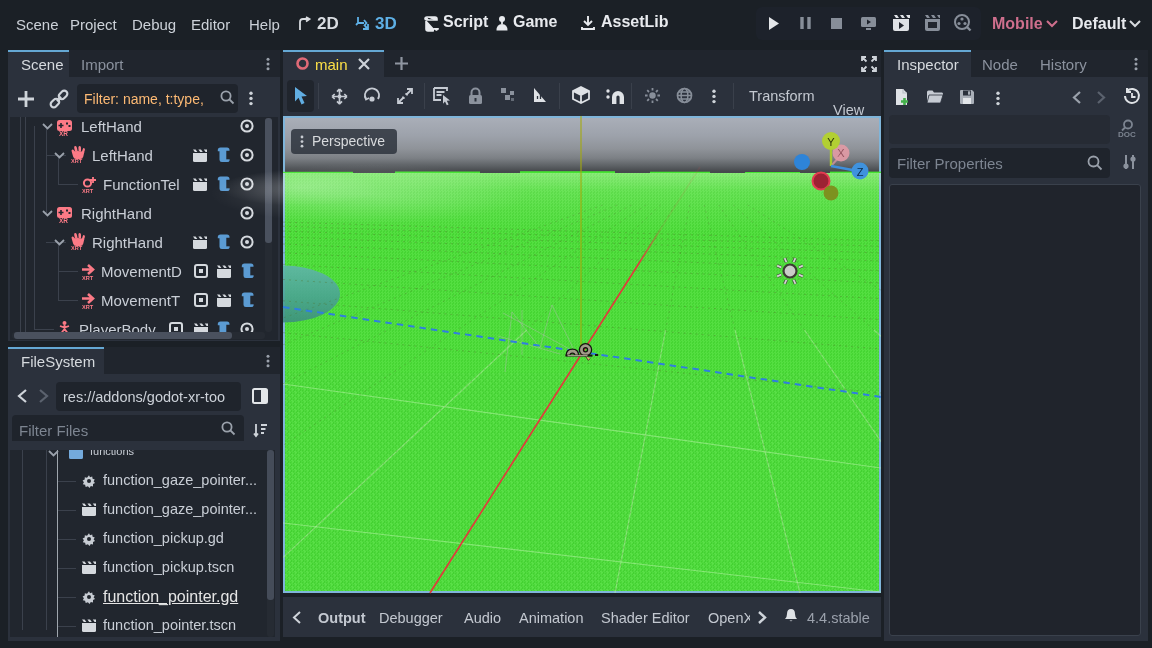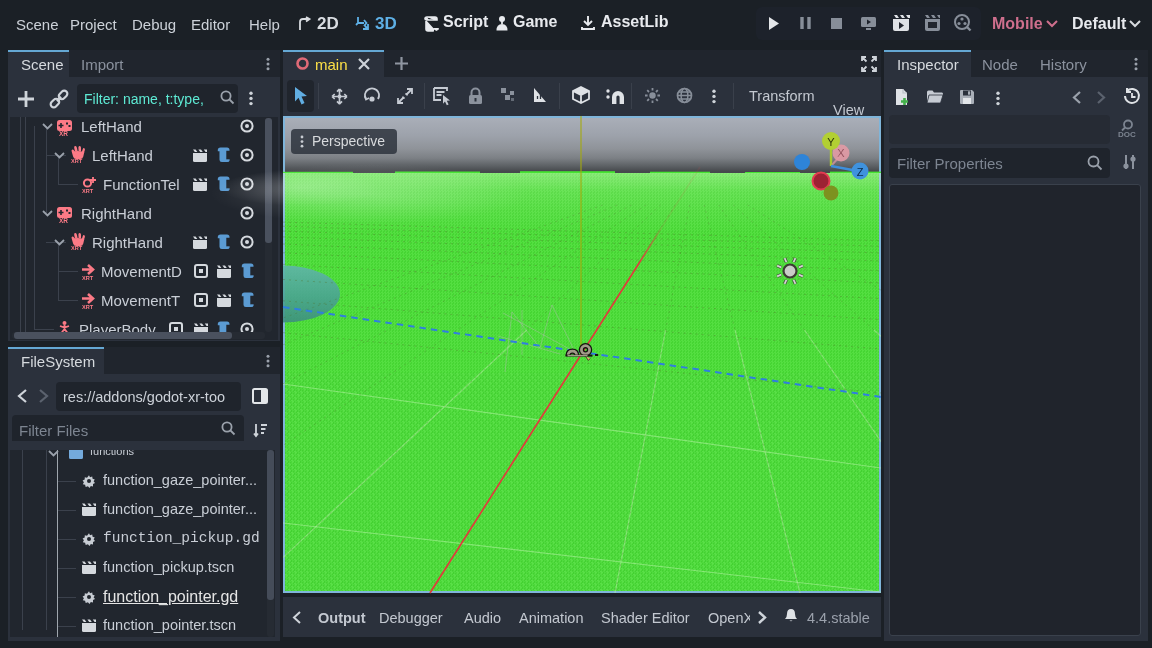--- a/index.html
+++ b/index.html
@@ -91,21 +91,21 @@
     <path d="M9 1 v16 M1 9 h16" stroke="#cfd4da" stroke-width="2.8"></path>
   </svg>
 <svg class="a" style="left:49px;top:89px" width="20" height="20" viewBox="0 0 20 20">
     <g transform="rotate(45 10 10)" fill="none" stroke="#cfd4da" stroke-width="2.2">
       <rect x="6.9" y="-0.5" width="6.2" height="9.5" rx="3.1"></rect>
       <rect x="6.9" y="11" width="6.2" height="9.5" rx="3.1"></rect>
       <path d="M10 7 v6"></path>
     </g>
   </svg>
 <div class="a" style="left:77px;top:84px;width:161px;height:29px;background:#1f242c;border-radius:4px"></div>
-<div class="t" style="left:84px;top:91px;font-size:14px;color:#5eead4;font-weight:normal;">Filter: name, t:type,</div>
+<div class="t" style="left:84px;top:91px;font-size:14px;color:#fdba74;font-weight:normal;">Filter: name, t:type,</div>
 <svg class="a" style="left:220px;top:90px" width="15" height="15" viewBox="0 0 15 15">
     <circle cx="6" cy="6" r="4.6" fill="none" stroke="#9aa1ab" stroke-width="1.8"></circle>
     <path d="M9.5 9.5 l4 4" stroke="#9aa1ab" stroke-width="1.8"></path>
   </svg>
 <svg class="a" style="left:249px;top:91px" width="4" height="18" viewBox="0 0 4 18">
     <g fill="#cfd4da">
       <circle cx="2" cy="2.2" r="1.7"></circle>
       <circle cx="2" cy="7.4" r="1.7"></circle>
       <circle cx="2" cy="12.6" r="1.7"></circle>
     </g>
@@ -351,21 +351,21 @@
 <div class="t" style="left:103px;top:472px;font-size:14.5px;color:#c9ced6;font-weight:normal;">function_gaze_pointer...</div>
 <svg class="a" style="left:82px;top:503px" width="14" height="13" viewBox="0 0 14 13">
     <path d="M0 4 h14 v7.5 q0 1.5 -1.5 1.5 h-11 q-1.5 0 -1.5 -1.5 Z" fill="#d5d9de"></path>
     <path d="M0 0.5 l1.8 2.6 h2.6 L2.6 0.5 h2.8 l1.8 2.6 h2.6 L8 0.5 h2.8 l1.8 2.6 H14 V0.5 Z" fill="#d5d9de"></path>
   </svg>
 <div class="t" style="left:103px;top:501px;font-size:14.5px;color:#c9ced6;font-weight:normal;">function_gaze_pointer...</div>
 <svg class="a" style="left:82px;top:532px" width="14" height="14" viewBox="0 0 14 14">
     <path d="M7 1.2 l1 2 2.2 -0.6 0.4 2.2 2.2 0.6 -1.2 1.9 1.4 1.8 -2 1 0 2.3 -2.2 -0.4 -1.3 1.9 -1.6 -1.7 -2.2 0.8 -0.6 -2.2 -2.3 -0.5 1.1 -2 -1.3 -1.9 2.1 -0.9 0.1 -2.3 2.2 0.5 Z" fill="#c7ccd3"></path>
     <circle cx="7" cy="7" r="2" fill="#21262e"></circle>
   </svg>
-<div class="t" style="left:103px;top:530px;font-size:14.5px;color:#c9ced6;font-weight:normal;font-family:Liberation Mono, monospace;">function_pickup.gd</div>
+<div class="t" style="left:103px;top:530px;font-size:14.5px;color:#c9ced6;font-weight:normal;">function_pickup.gd</div>
 <svg class="a" style="left:82px;top:561px" width="14" height="13" viewBox="0 0 14 13">
     <path d="M0 4 h14 v7.5 q0 1.5 -1.5 1.5 h-11 q-1.5 0 -1.5 -1.5 Z" fill="#d5d9de"></path>
     <path d="M0 0.5 l1.8 2.6 h2.6 L2.6 0.5 h2.8 l1.8 2.6 h2.6 L8 0.5 h2.8 l1.8 2.6 H14 V0.5 Z" fill="#d5d9de"></path>
   </svg>
 <div class="t" style="left:103px;top:559px;font-size:14.5px;color:#c9ced6;font-weight:normal;">function_pickup.tscn</div>
 <svg class="a" style="left:82px;top:590px" width="14" height="14" viewBox="0 0 14 14">
     <path d="M7 1.2 l1 2 2.2 -0.6 0.4 2.2 2.2 0.6 -1.2 1.9 1.4 1.8 -2 1 0 2.3 -2.2 -0.4 -1.3 1.9 -1.6 -1.7 -2.2 0.8 -0.6 -2.2 -2.3 -0.5 1.1 -2 -1.3 -1.9 2.1 -0.9 0.1 -2.3 2.2 0.5 Z" fill="#c7ccd3"></path>
     <circle cx="7" cy="7" r="2" fill="#21262e"></circle>
   </svg>
 <div class="t" style="left:103px;top:588px;font-size:16px;color:#e5e5e5;font-weight:normal;text-decoration:underline;">function_pointer.gd</div>

